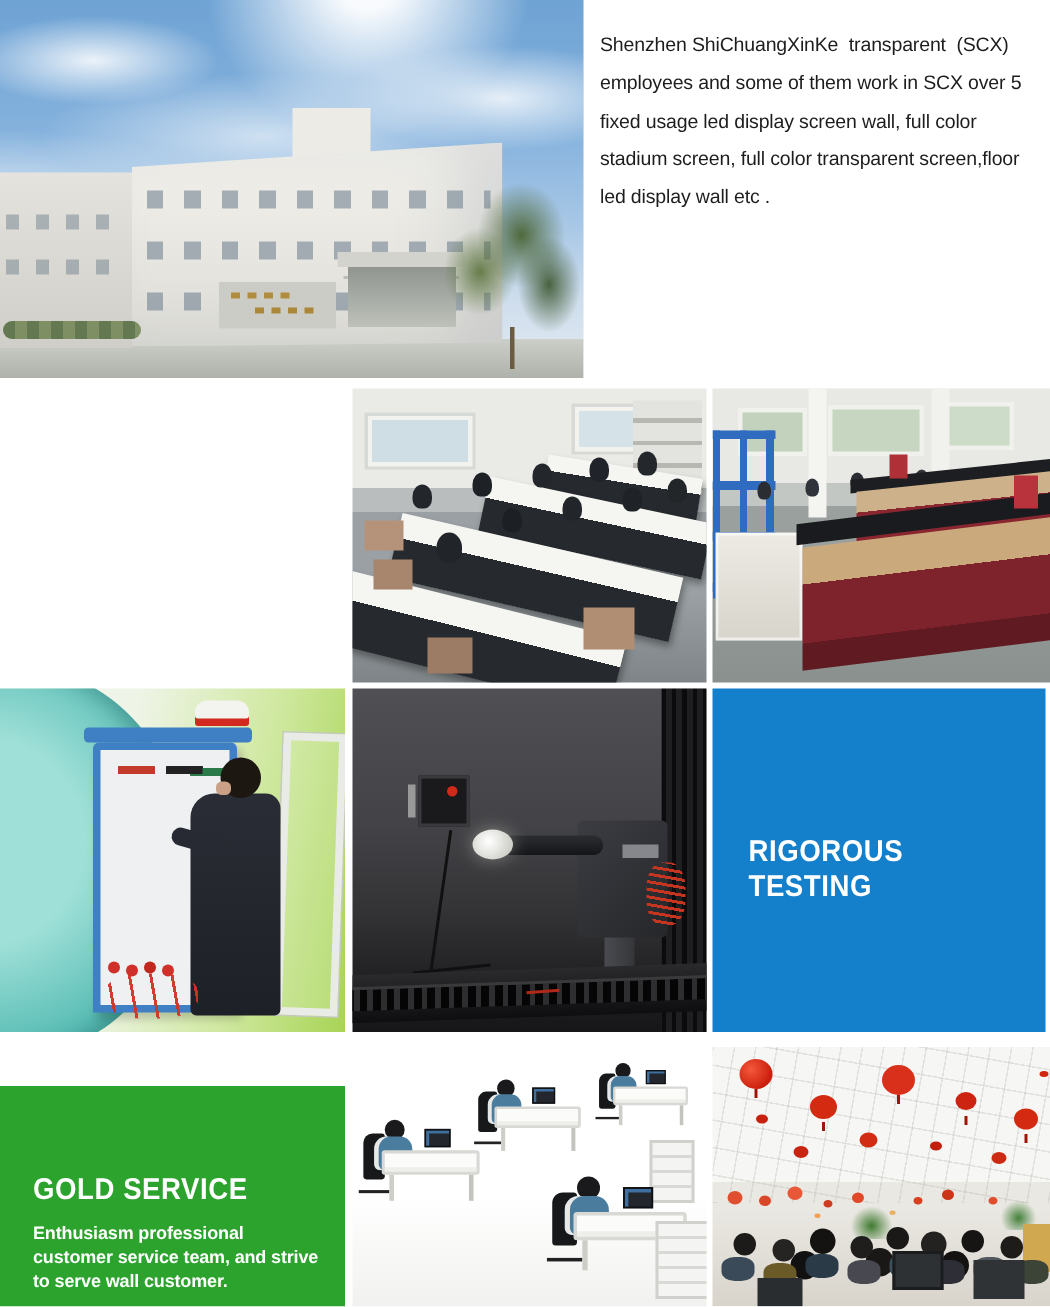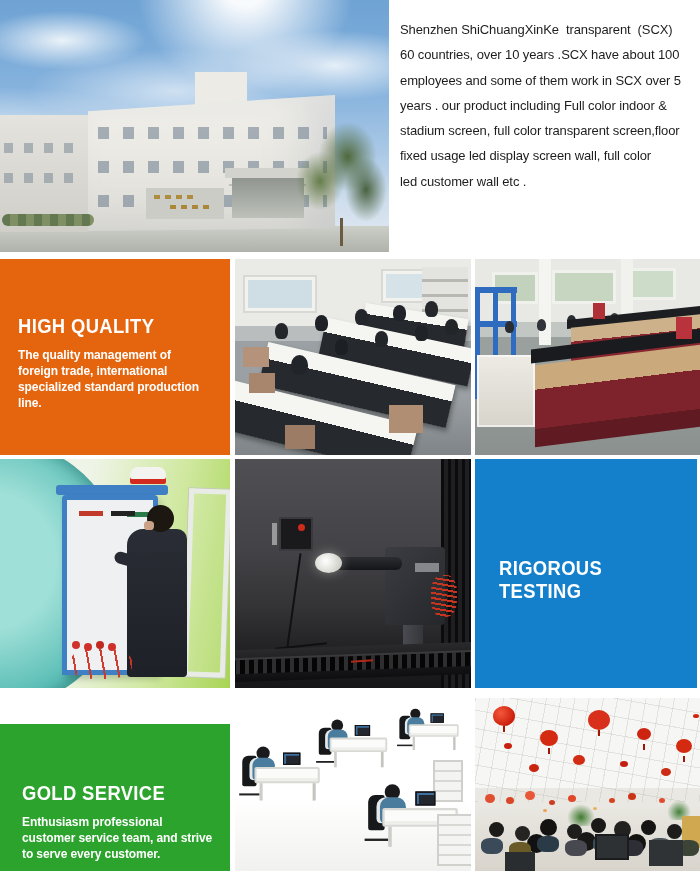--- a/index.html
+++ b/index.html
@@ -211,32 +211,26 @@
     <i class="sign">
       <i class="sign-glyphs"></i>
     </i>
     <i class="hedge"></i>
     <i class="trunk"></i>
     <i class="tree"></i>
   </div>
 
   <div class="abs about">
     <div class="ln">Shenzhen ShiChuangXinKe  transparent  (SCX)</div>
-    <div class="ln">60 countries, over 10 years .SCX have about 100</div>
     <div class="ln">employees and some of them work in SCX over 5</div>
-    <div class="ln">years . our product including Full color indoor &amp;</div>
+    <div class="ln">fixed usage led display screen wall, full color</div>
     <div class="ln">stadium screen, full color transparent screen,floor</div>
-    <div class="ln">fixed usage led display screen wall, full color</div>
-    <div class="ln">led customer wall etc .</div>
-  </div>
-
-  <div class="tile feature f-orange">
-    <div class="f-title">HIGH QUALITY</div>
-    <div class="f-desc">The quality management of foreign trade, international specialized standard production line.</div>
-  </div>
+    <div class="ln">led display wall etc .</div>
+  </div>
+
 
   <div class="tile p-workshop" aria-label="Workers assembling led screens at long benches in workshop">
     <i class="ww1"></i>
     <i class="ww2"></i>
     <i class="shelf"></i>
     <i class="tbl tbl0"></i>
     <i class="tbl tbl1"></i>
     <i class="tbl tbl2"></i>
     <i class="tbl tbl3"></i>
     <i class="crew"></i>
@@ -296,21 +290,21 @@
     <i class="track"></i>
     <i class="trackmark"></i>
   </div>
 
   <div class="tile feature f-blue">
     <div class="f-title">RIGOROUS TESTING</div>
   </div>
 
   <div class="tile feature f-green">
     <div class="f-title">GOLD SERVICE</div>
-    <div class="f-desc">Enthusiasm professional customer service team, and strive to serve every customer.</div>
+    <div class="f-desc">Enthusiasm professional customer service team, and strive to serve wall customer.</div>
   </div>
 
   <div class="tile p-render" aria-label="3D render of customer service agents at white desks with headsets">
     <i class="pod pod3">
       <i class="chair"></i>
       <i class="p-head"></i>
       <i class="p-body"></i>
       <i class="desk"></i>
       <i class="legs"></i>
       <i class="monitor"></i>

